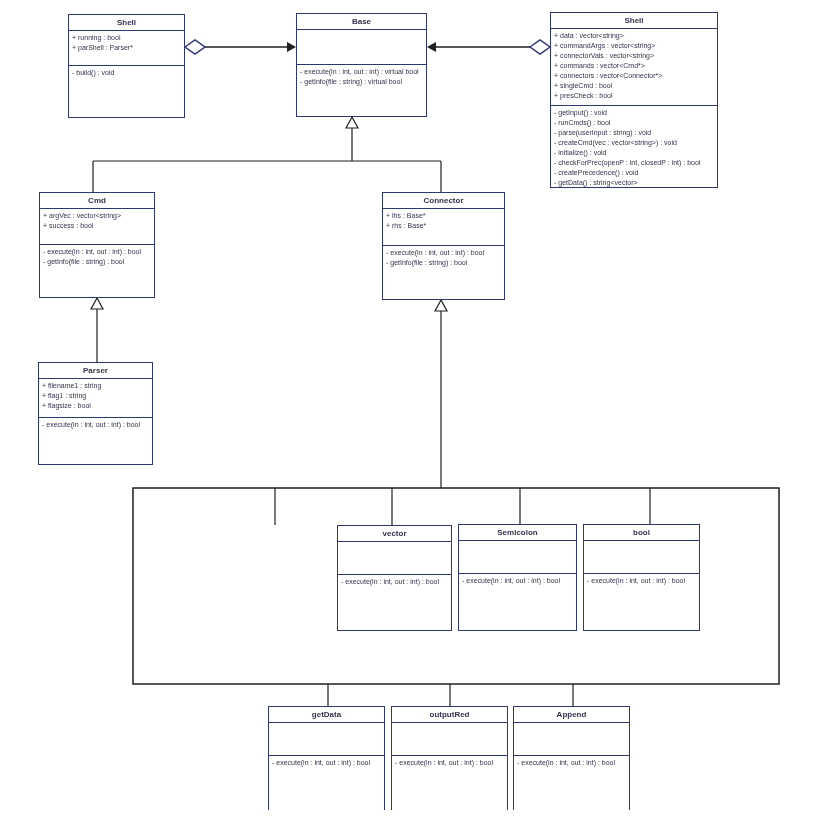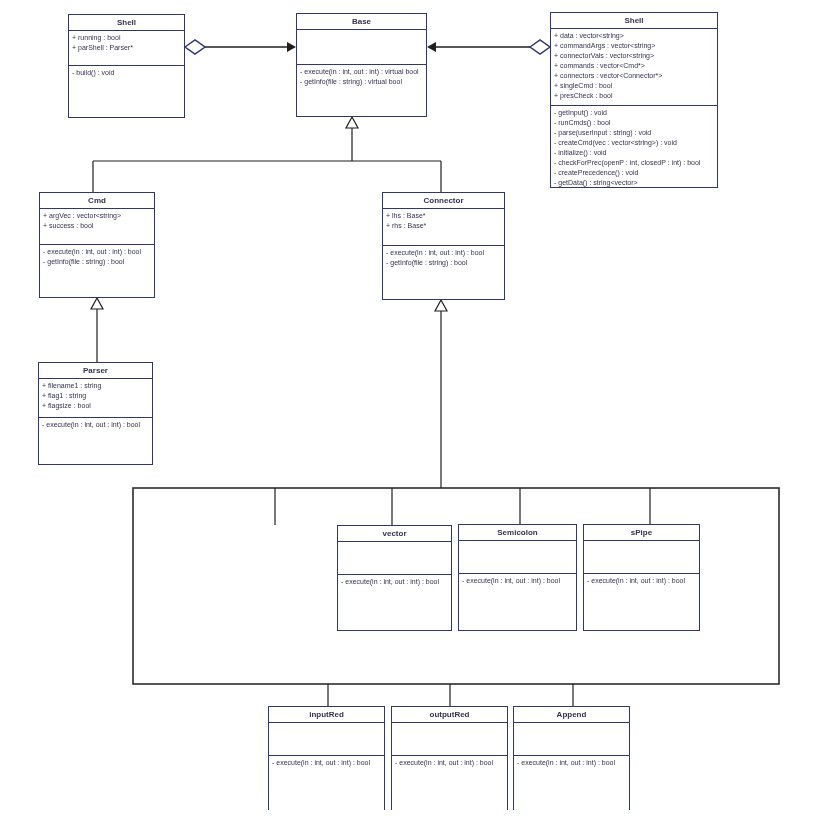--- a/index.html
+++ b/index.html
@@ -192,29 +192,29 @@
 
   <div class="uml-class" style="left:458px;top:524px;width:119px;height:107px">
     <div class="uml-title">Semicolon</div>
     <div class="uml-attrs" style="height:28px"></div>
     <div class="uml-methods">
         <div class="member-line">- execute(in : int, out : int) : bool</div>
       </div>
   </div>
 
   <div class="uml-class" style="left:583px;top:524px;width:117px;height:107px">
-    <div class="uml-title">sPipe</div>
+    <div class="uml-title">bool</div>
     <div class="uml-attrs" style="height:28px"></div>
     <div class="uml-methods">
         <div class="member-line">- execute(in : int, out : int) : bool</div>
       </div>
   </div>
 
   <div class="uml-class" style="left:268px;top:706px;width:117px;height:108px">
-    <div class="uml-title">inputRed</div>
+    <div class="uml-title">getData</div>
     <div class="uml-attrs" style="height:28px"></div>
     <div class="uml-methods">
         <div class="member-line">- execute(in : int, out : int) : bool</div>
       </div>
   </div>
 
   <div class="uml-class" style="left:391px;top:706px;width:117px;height:108px">
     <div class="uml-title">outputRed</div>
     <div class="uml-attrs" style="height:28px"></div>
     <div class="uml-methods">

